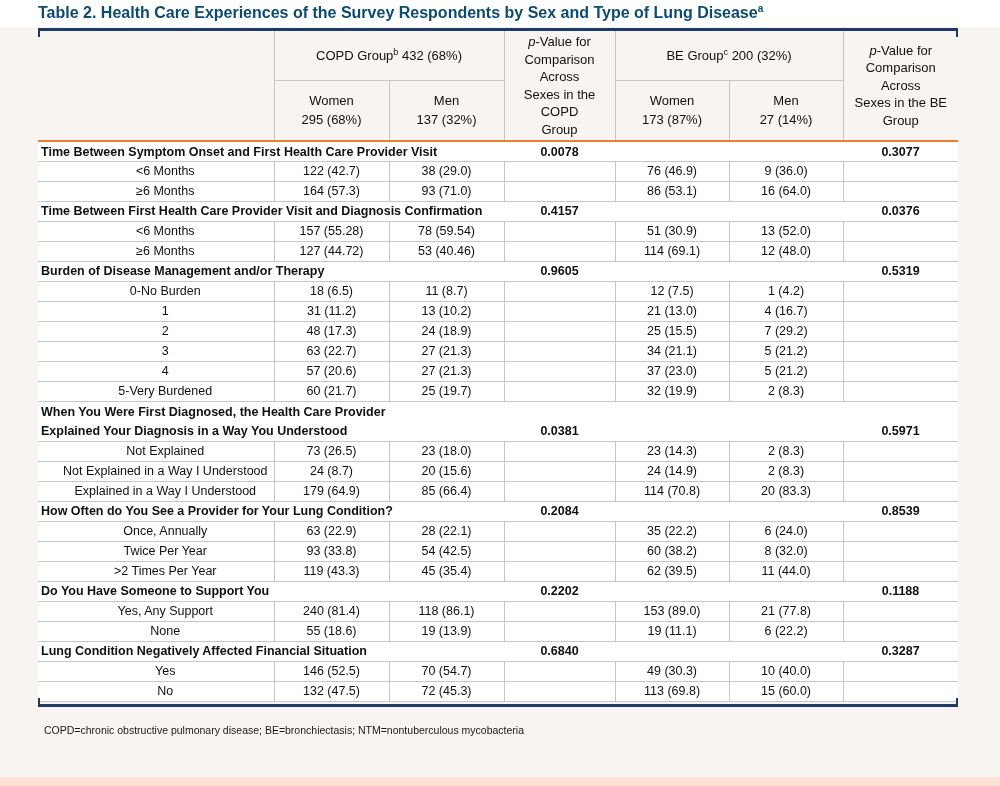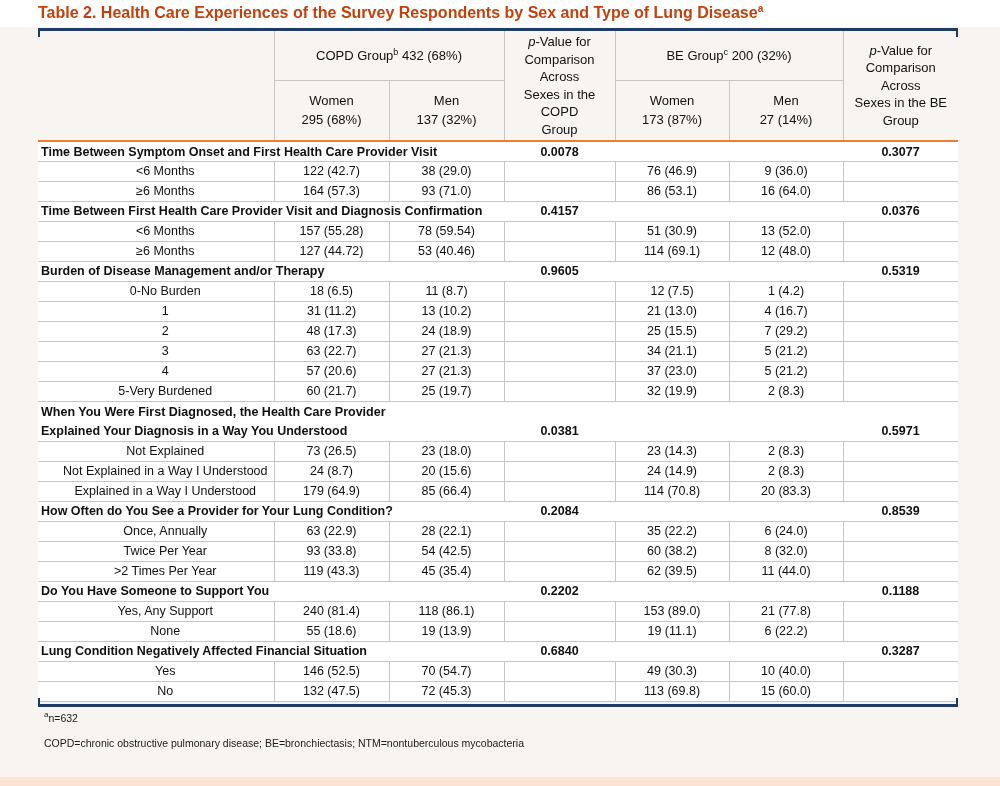--- a/index.html
+++ b/index.html
@@ -4,21 +4,21 @@
 <style>
   :root{
     --navy:#1f3b63; --orange:#ed7d31; --grid:#c6c6c6; --peach-bar:#fbe2d2; --tint:#f7f4f1;
   }
   *{box-sizing:border-box;}
   html,body{margin:0;padding:0;}
   body{width:1000px;height:786px;position:relative;background:#fff;
        font-family:"Liberation Sans",sans-serif;overflow:hidden;}
   .page-tint{position:absolute;left:0;top:27px;width:1000px;height:750px;background:var(--tint);}
   .peach-bar{position:absolute;left:0;bottom:0;width:1000px;height:9px;background:var(--peach-bar);}
-  .title{position:absolute;left:38px;top:3px;font-size:16px;font-weight:bold;color:#c2410c;white-space:nowrap;}
+  .title{position:absolute;left:38px;top:3px;font-size:16px;font-weight:bold;color:#0c4a6e;white-space:nowrap;}
   .title sup{font-size:10px;}
 
   .rule{position:absolute;left:38px;width:920px;height:3px;background:var(--navy);}
   .rule::before,.rule::after{content:"";position:absolute;width:2px;height:9px;background:var(--navy);}
   .rule-top{top:28px;}
   .rule-top::before{left:0;top:0;}
   .rule-top::after{right:0;top:0;}
   .rule-bottom{top:704px;}
   .rule-bottom::before{left:0;bottom:0;}
   .rule-bottom::after{right:0;bottom:0;}
@@ -320,17 +320,16 @@
       <td class="num">15 (60.0)</td>
       <td class="num"></td>
     </tr>
 
   </tbody>
 </table>
 
 <div class="rule rule-bottom"></div>
 
 <div class="footnotes">
-  <div class="fn"><sup>a</sup><span>n=632</span></div>
   <div class="fn abbrev">COPD=chronic obstructive pulmonary disease; BE=bronchiectasis; NTM=nontuberculous mycobacteria</div>
 </div>
 
 <div class="peach-bar"></div>
 
 </body></html>

